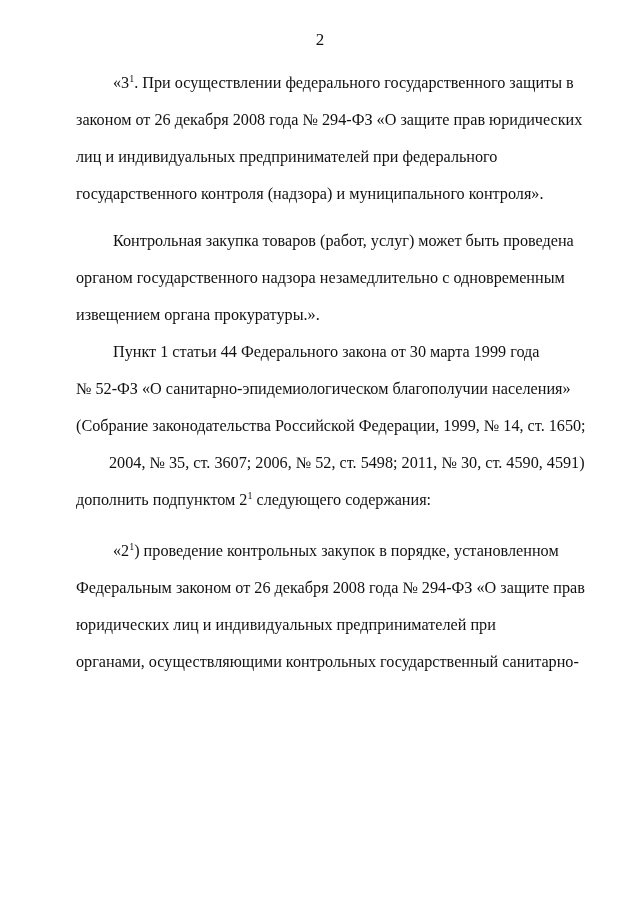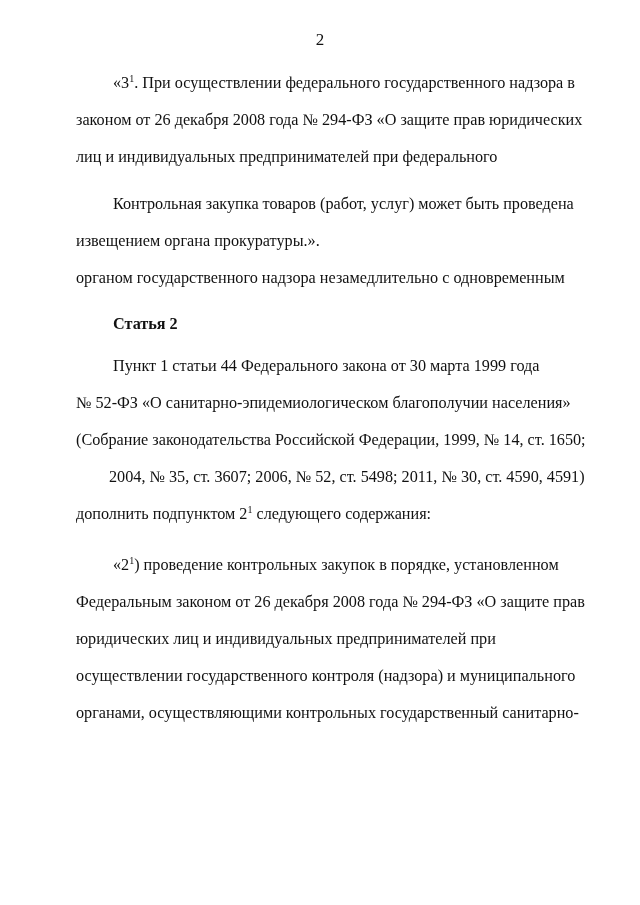--- a/index.html
+++ b/index.html
@@ -25,42 +25,41 @@
   .line.indent { padding-left: 37px; }
 </style>
 </head>
 <body>
 
 <div class="page-number">2</div>
 
 <div class="content">
 
   <div class="para-block">
-    <span class="line indent" style="white-space: nowrap; text-align-last: left;"><span>«3</span><sup>1</sup><span>. При осуществлении федерального государственного надзора в</span></span>
+    <span class="line indent" style="white-space: nowrap; text-align-last: left;"><span>«3</span><sup>1</sup><span>. При осуществлении федерального государственного защиты в</span></span>
     <span class="line" style="white-space: nowrap; text-align-last: left;">законом от 26 декабря 2008 года  № 294-ФЗ «О защите прав юридических</span>
     <span class="line" style="white-space: nowrap; text-align-last: left;">лиц и индивидуальных предпринимателей при федерального</span>
+    <span class="line last">государственного контроля (надзора) и муниципального контроля».</span>
   </div>
 
   <div class="para-block" style="margin-top:10px">
     <span class="line indent" style="white-space: nowrap; text-align-last: left;">Контрольная закупка товаров (работ, услуг) может быть проведена</span>
+    <span class="line" style="white-space: nowrap; text-align-last: left;">органом государственного надзора незамедлительно с одновременным</span>
     <span class="line last">извещением органа прокуратуры.».</span>
-    <span class="line" style="white-space: nowrap; text-align-last: left;">органом государственного надзора незамедлительно с одновременным</span>
   </div>
 
-  <div class="heading">Статья 2</div>
 
   <div class="para-block">
     <span class="line indent" style="white-space: nowrap; text-align-last: left;">Пункт 1  статьи  44  Федерального  закона  от  30 марта  1999 года</span>
     <span class="line" style="white-space: nowrap; text-align-last: left;">№ 52-ФЗ  «О санитарно-эпидемиологическом благополучии населения»</span>
     <span class="line" style="white-space: nowrap; text-align-last: left;">(Собрание законодательства Российской Федерации, 1999, № 14, ст. 1650;</span>
     <span class="line" style="white-space: nowrap; text-align-last: left; margin-left: 33px;">2004,  № 35,  ст. 3607;  2006,  № 52,  ст. 5498;  2011,  № 30,  ст. 4590,  4591)</span>
     <span class="line last"><span>дополнить подпунктом 2</span><sup>1</sup><span> следующего содержания:</span></span>
   </div>
 
   <div class="para-block" style="margin-top:14px">
     <span class="line indent" style="white-space: nowrap; text-align-last: left;"><span>«2</span><sup>1</sup><span>) проведение контрольных закупок в порядке, установленном</span></span>
     <span class="line" style="white-space: nowrap; text-align-last: left;">Федеральным законом от 26 декабря 2008 года № 294-ФЗ «О защите прав</span>
     <span class="line" style="white-space: nowrap; text-align-last: left;">юридических лиц и индивидуальных предпринимателей при</span>
-    <span class="line" style="white-space: nowrap; text-align-last: left;">осуществлении государственного контроля (надзора) и муниципального</span>
     <span class="line" style="white-space: nowrap; text-align-last: left;">органами, осуществляющими контрольных государственный санитарно-</span>
   </div>
 
 </div>
 
 </body></html>

